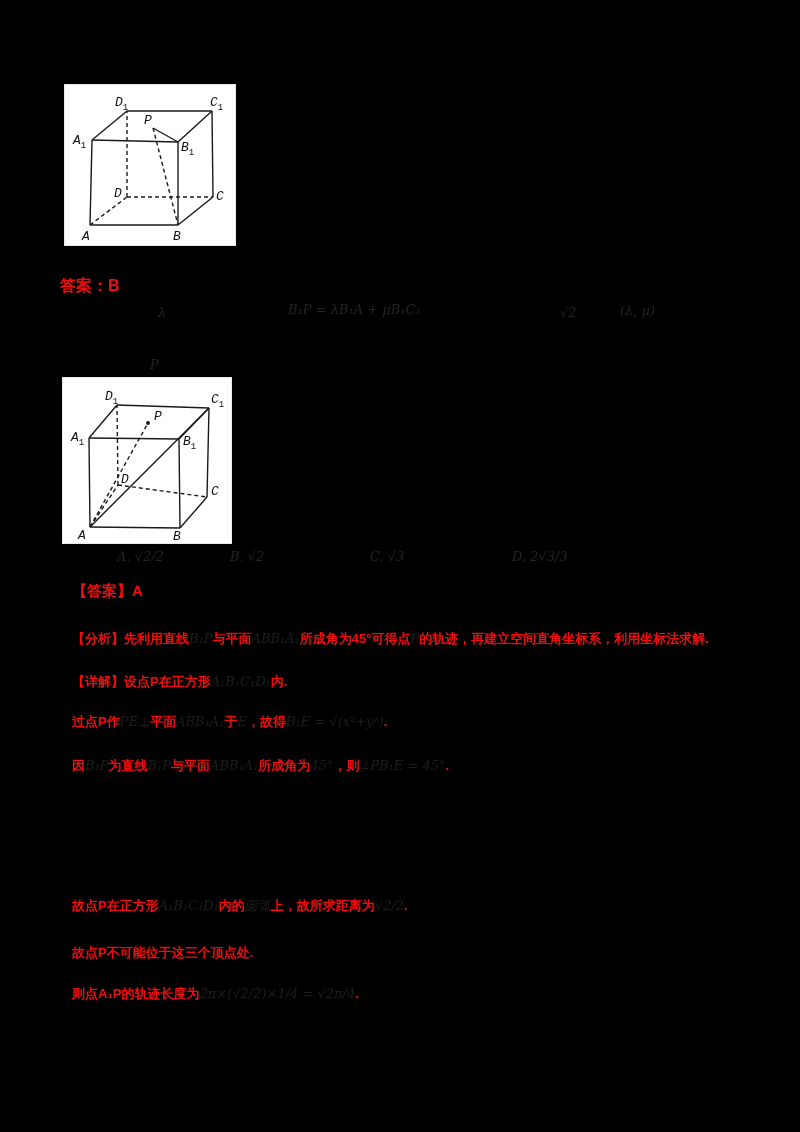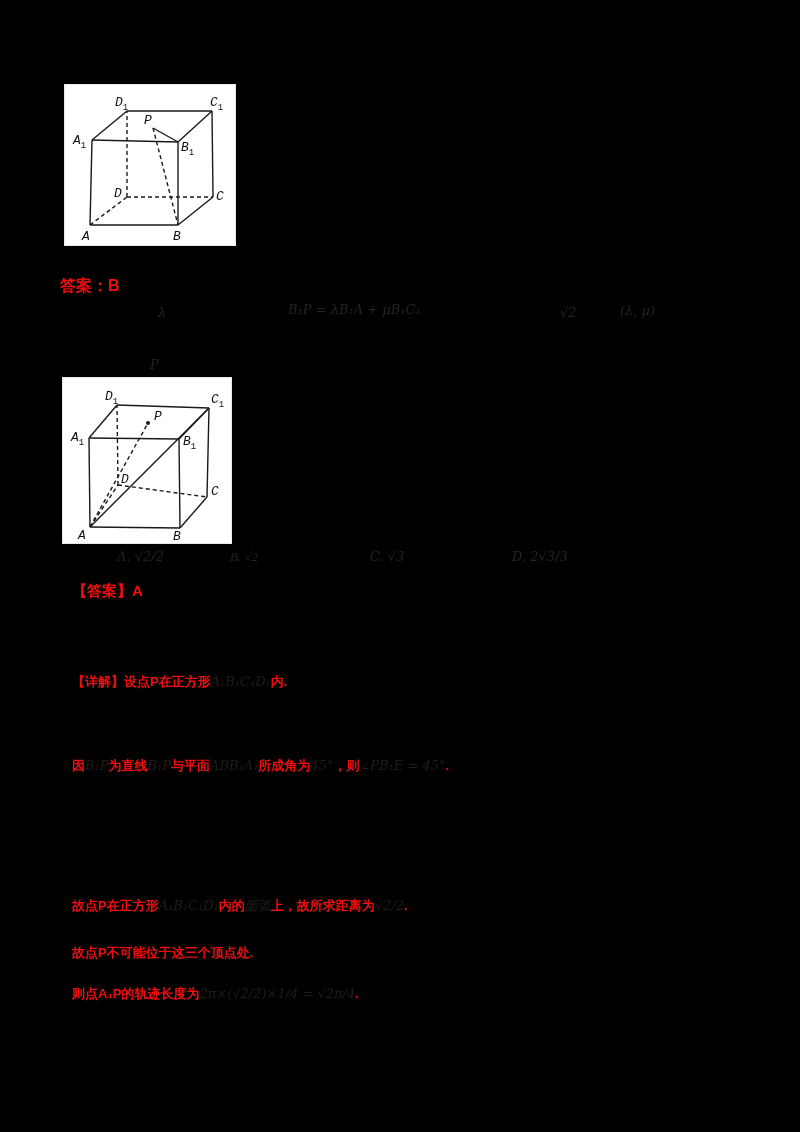--- a/index.html
+++ b/index.html
@@ -74,23 +74,25 @@
       <div class="vlabel" style="left: 148px; top: 107px;"><span>C</span></div>
       <div class="vlabel" style="left: 15px; top: 151px;"><span>A</span></div>
       <div class="vlabel" style="left: 110px; top: 152px;"><span>B</span></div>
     </div>
     <div class="fragment" style="left: 158px; top: 306px;">λ</div>
     <div class="fragment" style="left: 288px; top: 303px; text-align: center;">B₁P = λB₁A + μB₁C₁</div>
     <div class="fragment" style="left: 560px; top: 306px;">√2</div>
     <div class="fragment" style="left: 620px; top: 304px;">(λ, μ)</div>
     <div class="fragment" style="left: 150px; top: 358px;">P</div>
     <div class="fragment" style="left: 108px; top: 550px; margin-left: 9px;">A. √2/2</div>
-    <div class="fragment" style="left: 230px; top: 550px; font-family: Liberation Serif, serif;">B. √2</div>
+    <div class="fragment" style="left: 230px; top: 550px;">B. √2</div>
     <div class="fragment" style="left: 370px; top: 550px; font-style: italic;">C. √3</div>
     <div class="fragment" style="left: 512px; top: 550px;">D. 2√3/3</div>
     <div class="tline" style="left: 60px; top: 276px; font-size: 16px;"><span class="seg-red">答案：B</span></div>
     <div class="tline" style="left: 72px; top: 582px; font-size: 15px; text-align: right;"><span class="seg-red">【答案】A</span></div>
+    <div class="tline" style="left: 72px; top: 631px; font-size: 13px;"><span class="seg-red">【分析】先利用直线</span><span class="seg-faint">B₁P</span><span class="seg-red">与平面</span><span class="seg-faint">ABB₁A₁</span><span class="seg-red">所成角为45°可得点</span><span class="seg-faint">P</span><span class="seg-red">的轨迹，再建立空间直角坐标系，利用坐标法求解.</span></div>
     <div class="tline" style="left: 72px; top: 674px; font-size: 13px;"><span class="seg-red">【详解】设点P在正方形</span><span class="seg-faint">A₁B₁C₁D₁</span><span class="seg-red">内.</span></div>
+    <div class="tline" style="left: 72px; top: 714px; font-size: 13px;"><span class="seg-red">过点P作</span><span class="seg-faint">PE⊥</span><span class="seg-red">平面</span><span class="seg-faint">ABB₁A₁</span><span class="seg-red">于</span><span class="seg-faint">E</span><span class="seg-red">，故得</span><span class="seg-faint">B₁E = √(x²+y²)</span><span class="seg-red">.</span></div>
     <div class="tline" style="left: 72px; top: 758px; font-size: 13px;"><span class="seg-red">因</span><span class="seg-faint">B₁P</span><span class="seg-red">为直线</span><span class="seg-faint">B₁P</span><span class="seg-red">与平面</span><span class="seg-faint">ABB₁A₁</span><span class="seg-red">所成角为</span><span class="seg-faint">45°</span><span class="seg-red">，则</span><span class="seg-faint">∠PB₁E = 45°</span><span class="seg-red">.</span></div>
     <div class="tline" style="left: 72px; top: 898px; font-size: 13px;"><span class="seg-red">故点P在正方形</span><span class="seg-faint">A₁B₁C₁D₁</span><span class="seg-red">内的</span><span class="seg-faint">圆弧</span><span class="seg-red">上，故所求距离为</span><span class="seg-faint">√2/2</span><span class="seg-red">.</span></div>
     <div class="tline" style="left: 72px; top: 945px; font-size: 13px;"><span class="seg-red">故点P不可能位于这三个顶点处.</span></div>
     <div class="tline" style="left: 72px; top: 986px; font-size: 13px;"><span class="seg-red">则点A₁P的轨迹长度为</span><span class="seg-faint">2π×(√2/2)×1/4 = √2π/4</span><span class="seg-red">.</span></div>
   </div>
 
 </body></html>

